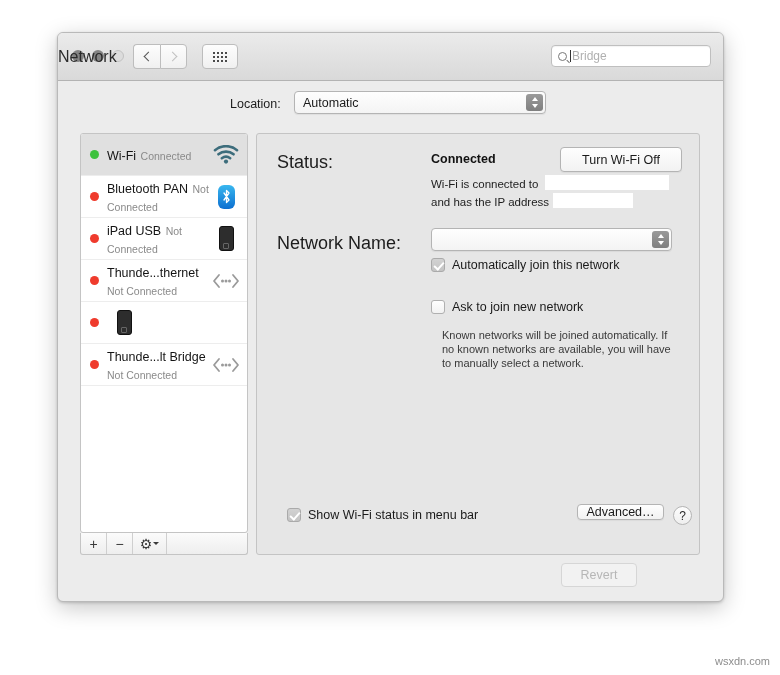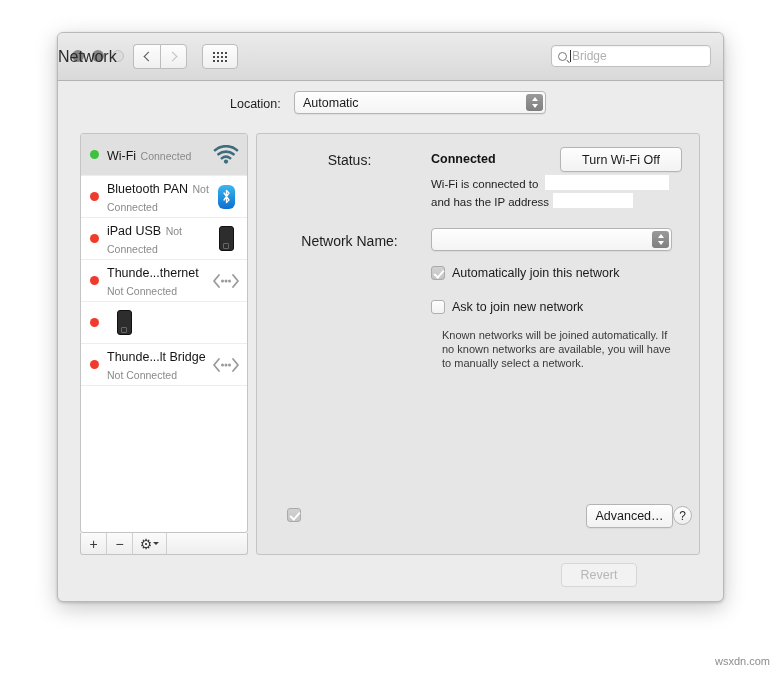--- a/index.html
+++ b/index.html
@@ -167,21 +167,21 @@
 
   
   .panel {
     position:absolute; left:198px; top:4px;
     width:444px; height:422px;
     background:#e6e6e6;
     border:1px solid #c4c4c4;
     border-radius:3px;
   }
 
-  .lbl-right { position:absolute; font-size:14px; color:#1d1d1d; text-align:center; }
+  .lbl-right { position:absolute; font-size:18px; color:#1d1d1d; text-align:left; }
 
   .btn {
     position:absolute;
     background: linear-gradient(to bottom,#fefefe,#f2f2f2);
     border:1px solid #b4b4b4; border-radius:4px;
     font-size:12.5px; color:#1a1a1a;
     display:flex; align-items:center; justify-content:center;
     box-shadow:0 1px 1px rgba(0,0,0,0.05);
   }
   .btn.disabled { color:#b6b6b6; background:#f2f2f2; border-color:#d6d6d6; box-shadow:none; }
@@ -396,37 +396,38 @@
 
         <div class="lbl-right" style="left:20px; top:99px; width:145px;">Network Name:</div>
         <div class="popup" style="left:174px; top:94px; width:241px; height:23px;">
           <span class="ptext"></span>
           <span class="stepper">
             <i class="arrU"></i>
               <i class="arrD"></i>
           </span>
         </div>
 
-        <div class="cbrow" style="left:174px; top:132px;align-items:center;">
+        <div class="cbrow" style="left:174px; top:124px;align-items:center;">
           <span class="cbox checked"></span>
           <span class="cblabel">Automatically join this network</span>
         </div>
 
         <div class="cbrow" style="left:174px; top:166px;">
           <span class="cbox"></span>
           <span class="cblabel">Ask to join new network</span>
         </div>
 
         <div class="helptext" style="left:185px; top:194px;">Known networks will be joined automatically. If no known networks are available, you will have to manually select a network.</div>
 
         <div class="cbrow" style="left:30px; top:374px;">
           <span class="cbox checked"></span>
-        </div>
-
-        <div class="btn" style="left:329px; top:370px; width:87px; height:24px;">Advanced…</div>
+          <span class="cblabel">Show Wi-Fi status in menu bar</span>
+        </div>
+
+        <div class="btn" style="left:320px; top:370px; width:87px; height:16px;">Advanced…</div>
 
         <div class="helpbtn" style="left:416px; top:372px;">?</div>
       </div>
 
       <div class="btn disabled" style="left:503px; top:434px; width:76px; height:24px;">Revert</div>
       <div class="btn disabled" style="left:556px; top:434px; width:76px; height:20px;margin-top:47px;">Apply</div>
 
     </div>
   </div>
 

